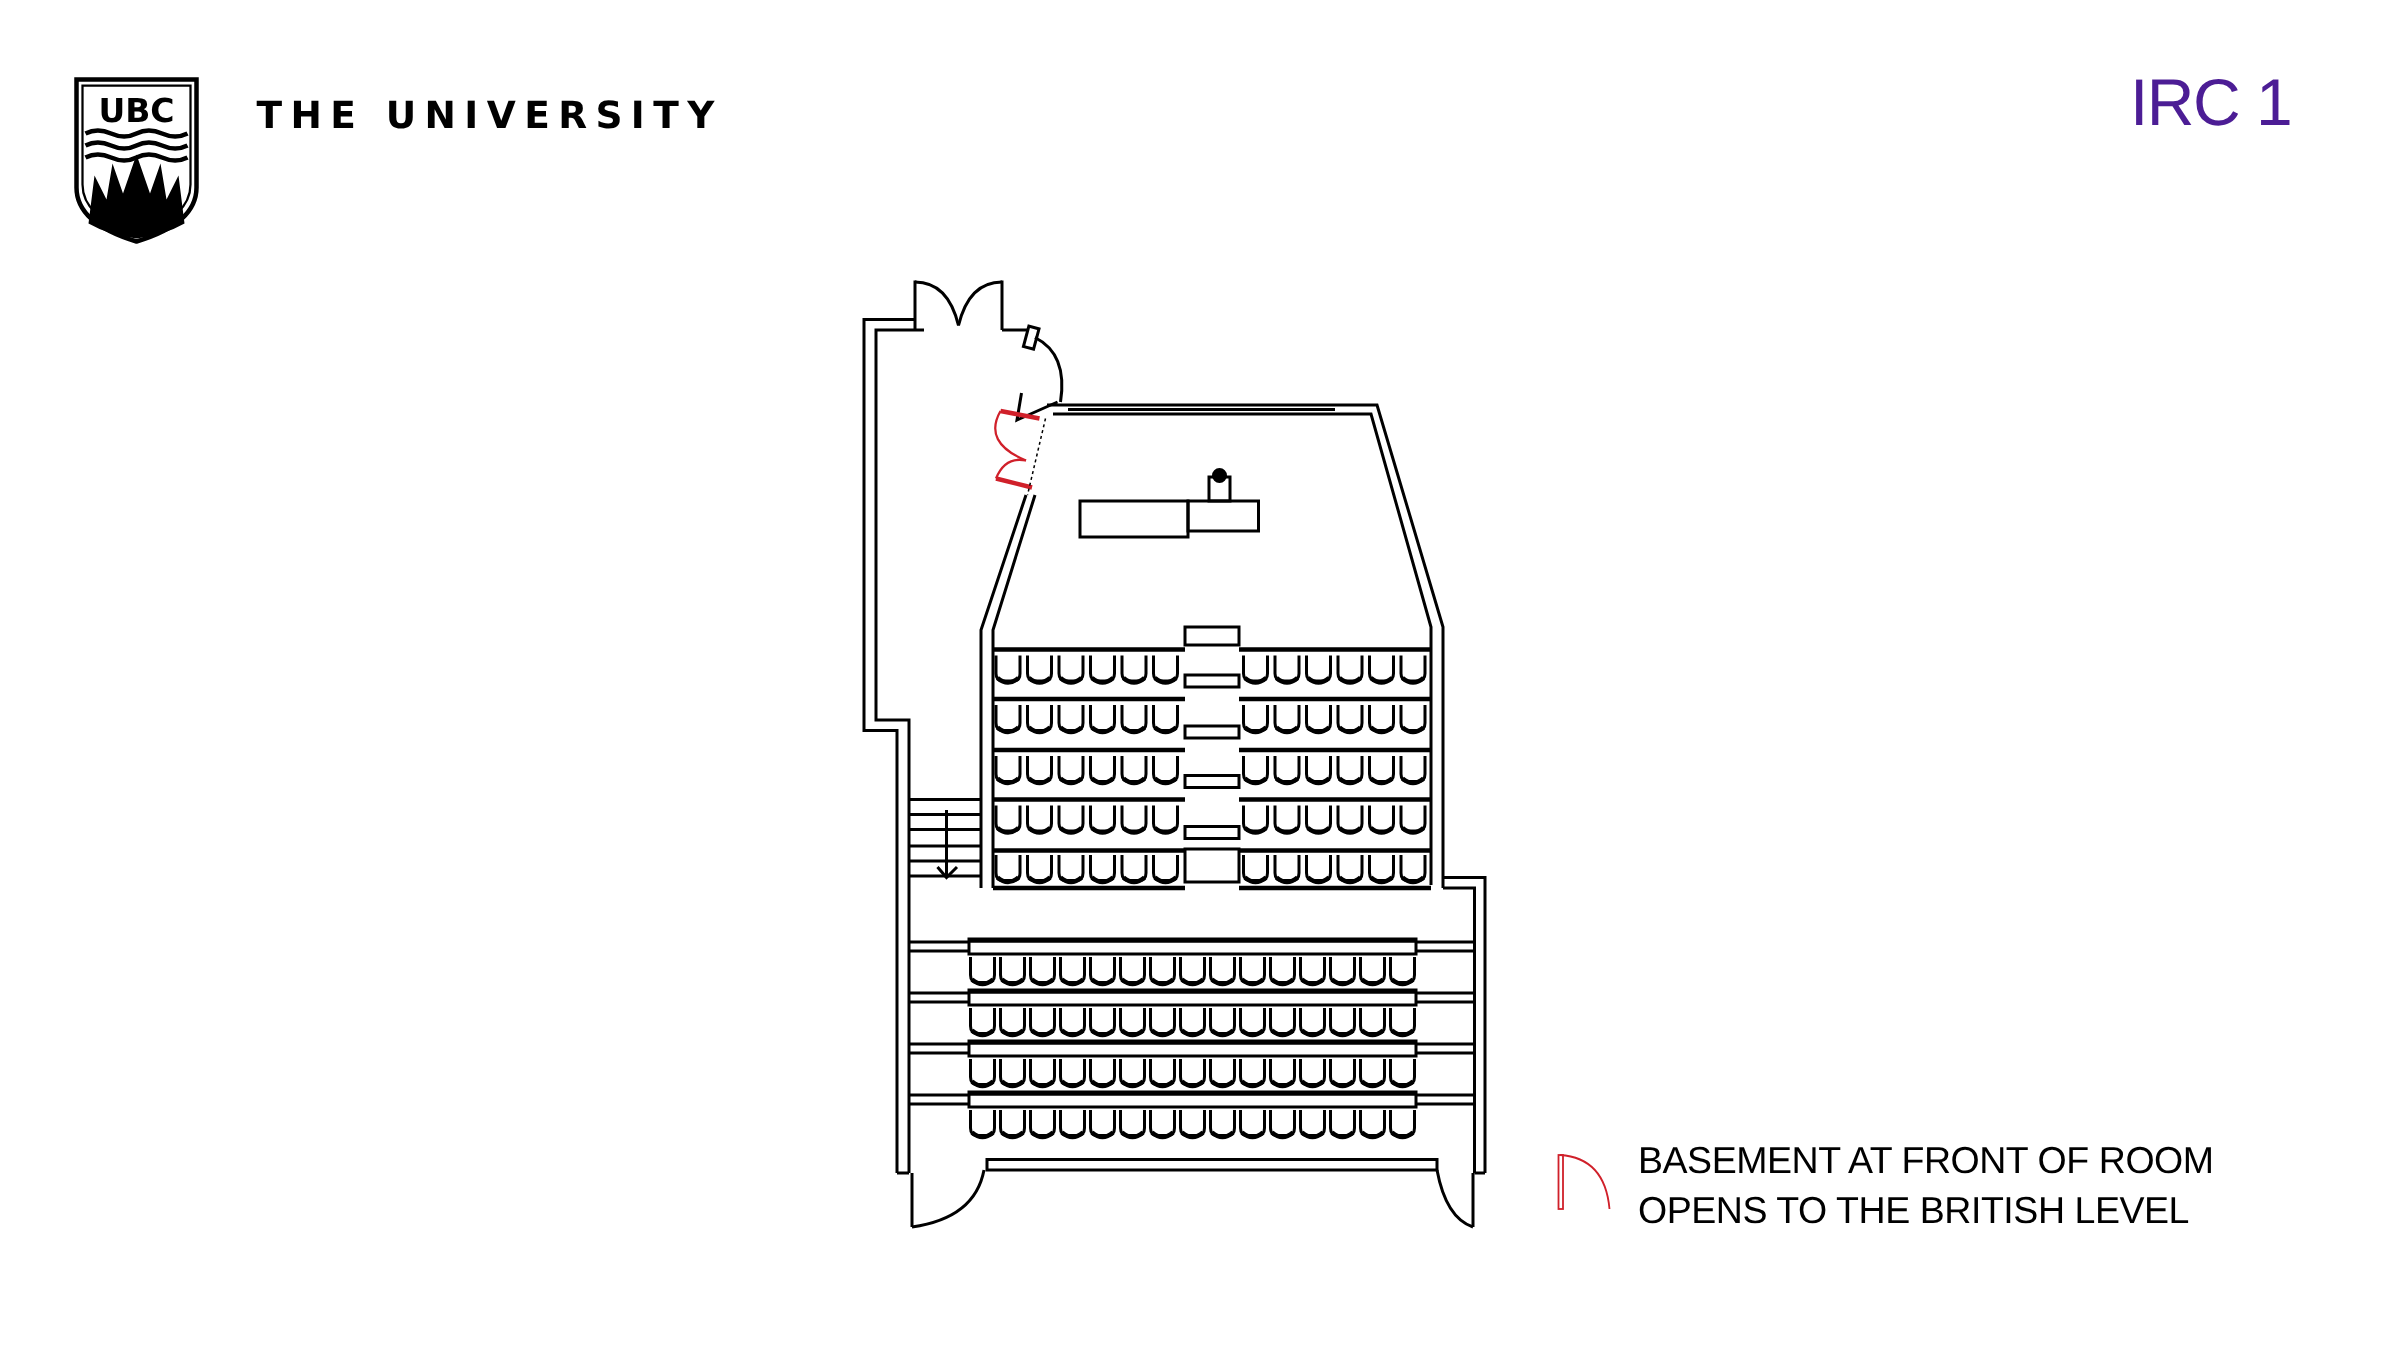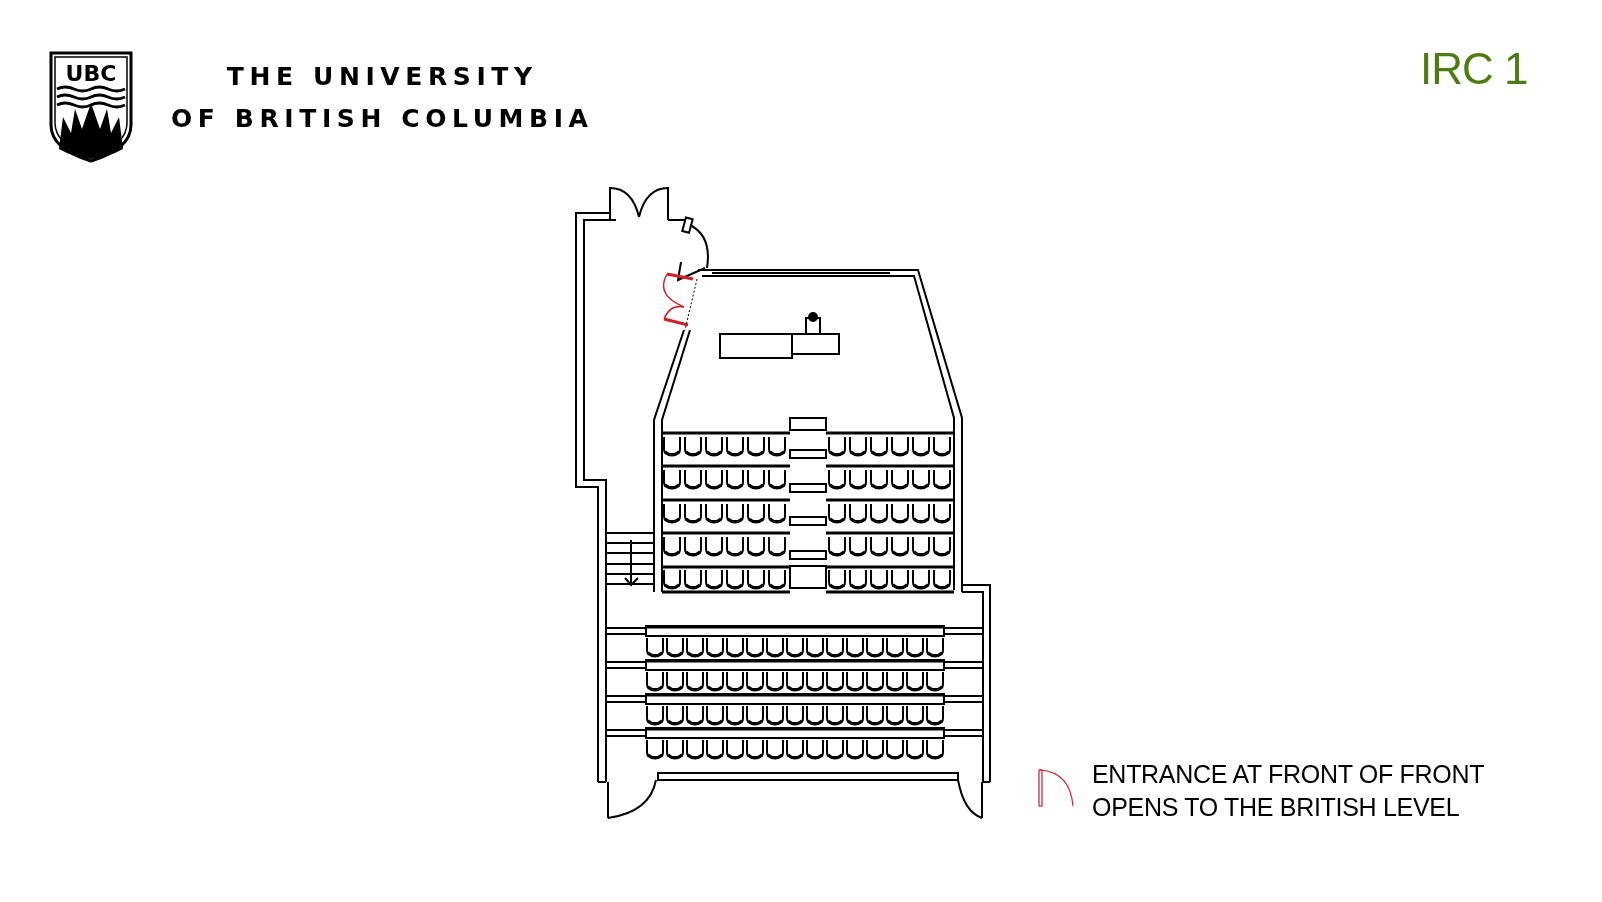--- a/index.html
+++ b/index.html
@@ -1,41 +1,40 @@
 <!DOCTYPE html>
 <html><head>
   <meta charset="utf-8">
   <style>
     html, body { margin:0; padding:0; background:#ffffff; }
     body { width:1602px; height:902px; position:relative; overflow:hidden; font-family:"DejaVu Sans", sans-serif; color:#000; }
     .crest { position:absolute; left:49px; top:51px; width:84px; height:112px; }
     .uni-name { position:absolute; left:171px; top:56px; font-family:"DejaVu Sans", sans-serif; font-weight:bold; font-size:25px; letter-spacing:5.6px; line-height:42px; color:#000; }
     .uni-name div { white-space:nowrap;text-align:center; }
-    .room-code { position:absolute; left:1420px; top:44px; font-family:"Liberation Sans", sans-serif; font-size:44px; letter-spacing:-1px; color:#4d7c0f; }
+    .room-code { position:absolute; left:1420px; top:44px; font-family:"Liberation Sans", sans-serif; font-size:44px; letter-spacing:-1px; color:#4c1d95; }
     .plan { position:absolute; left:0; top:0; width:1602px; height:902px; }
     .legend { position:absolute; left:1036px; top:758px; }
     .legend-icon { position:absolute; left:0; top:10px; width:42px; height:50px; }
     .legend-text { position:absolute; left:56px; top:0; font-family:"Liberation Sans", sans-serif; font-size:25px; line-height:33px; white-space:nowrap; letter-spacing:-0.3px; }
   </style>
 </head>
 <body>
 
 <svg class="crest" viewBox="0 0 84 112">
   <path d="M2 2 H82 V74 Q82 98 42 110 Q2 98 2 74 Z" fill="#fff" stroke="#000" stroke-width="3"></path>
   <path d="M6 6 H78 V72 Q78 94 42 105 Q6 94 6 72 Z" fill="#fff" stroke="#000" stroke-width="1.5"></path>
   <text x="42" y="30" text-anchor="middle" font-family="DejaVu Sans, sans-serif" font-weight="bold" font-size="22" fill="#000">UBC</text>
   <path d="M8 38 q8 -4 17 0 t17 0 t17 0 t17 0" fill="none" stroke="#000" stroke-width="3"></path>
   <path d="M8 46 q8 -4 17 0 t17 0 t17 0 t17 0" fill="none" stroke="#000" stroke-width="3"></path>
   <path d="M8 54 q8 -4 17 0 t17 0 t17 0 t17 0" fill="none" stroke="#000" stroke-width="3"></path>
   <path d="M10 98 L14 66 L22 82 L26 58 L33 78 L42 52 L51 78 L58 58 L62 82 L70 66 L74 98 Q60 106 42 108 Q24 106 10 98 Z" fill="#000"></path>
 </svg>
 
 <div class="uni-name">
   <div>THE UNIVERSITY</div>
-  <div>OF BRITISH COLUMBIA</div>
 </div>
 
 <div class="room-code">IRC 1</div>
 
 <svg class="plan" viewBox="0 0 1602 902" fill="none" stroke="#000" stroke-width="2">
   <defs>
     <g id="seat">
       <path d="M0 0 V12 Q0 17 5 17 H11 Q16 17 16 12 V0" stroke="#000" stroke-width="2" fill="#fff"></path>
       <path d="M1 15 Q8 21 15 15" stroke="#000" stroke-width="3" fill="none"></path>
     </g>
@@ -283,16 +282,16 @@
     <path d="M982 818 Q964 812 958 780"></path>
   </g>
 </svg>
 
 <div class="legend">
   <svg class="legend-icon" viewBox="0 0 42 50">
     <rect x="3" y="2" width="3" height="36" fill="none" stroke="#d0202a" stroke-width="1.2"></rect>
     <path d="M4 2 Q34 4 37 38" fill="none" stroke="#d0202a" stroke-width="1.2"></path>
   </svg>
   <div class="legend-text">
-    <div>ENTRANCE AT FRONT OF FRONT</div>
+    <div>BASEMENT AT FRONT OF ROOM</div>
     <div>OPENS TO THE BRITISH LEVEL</div>
   </div>
 </div>
 
 </body></html>

